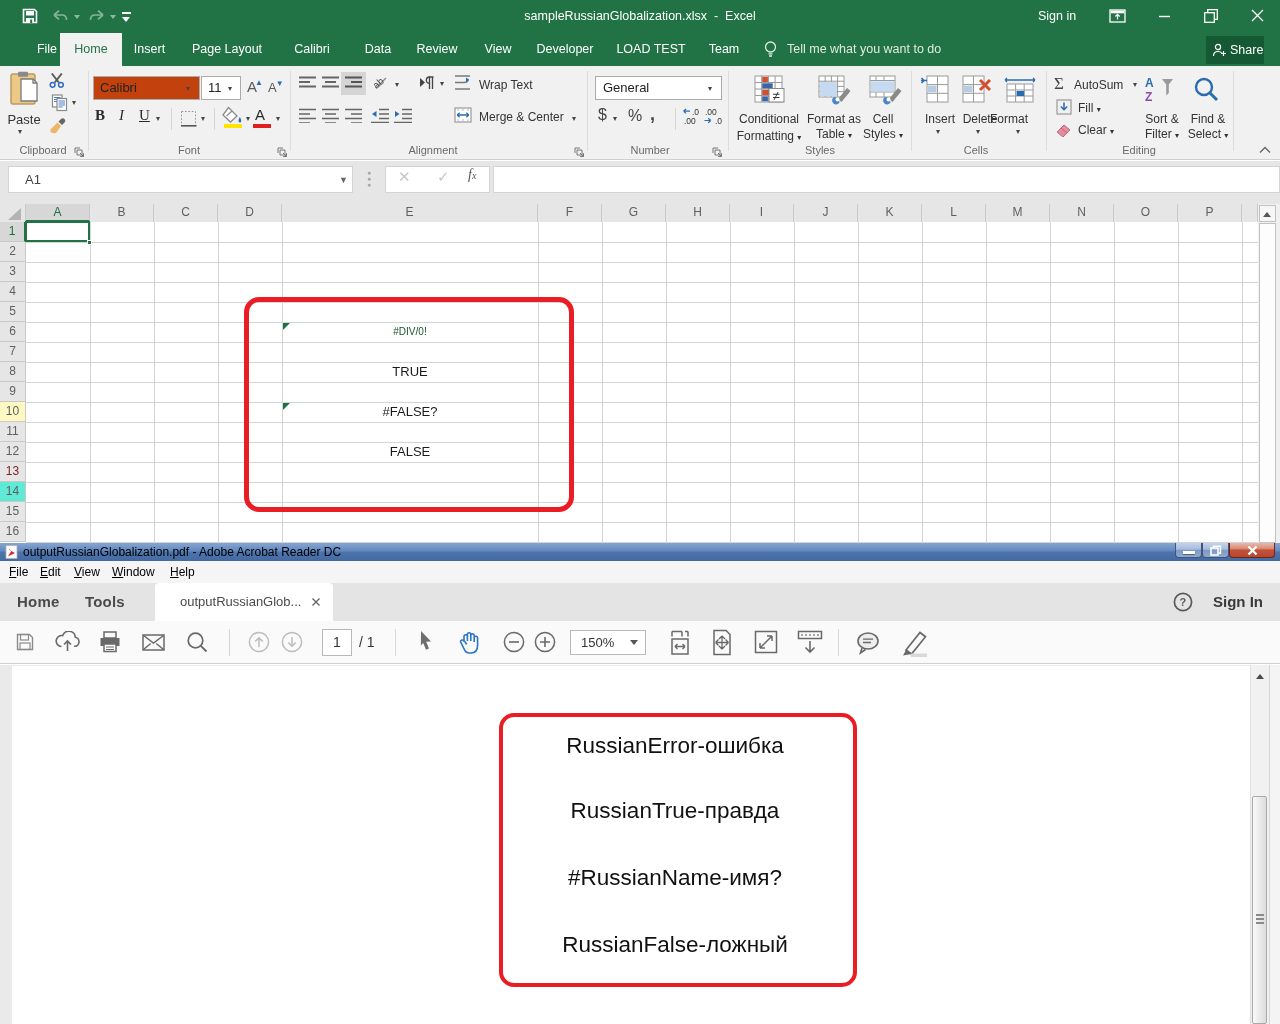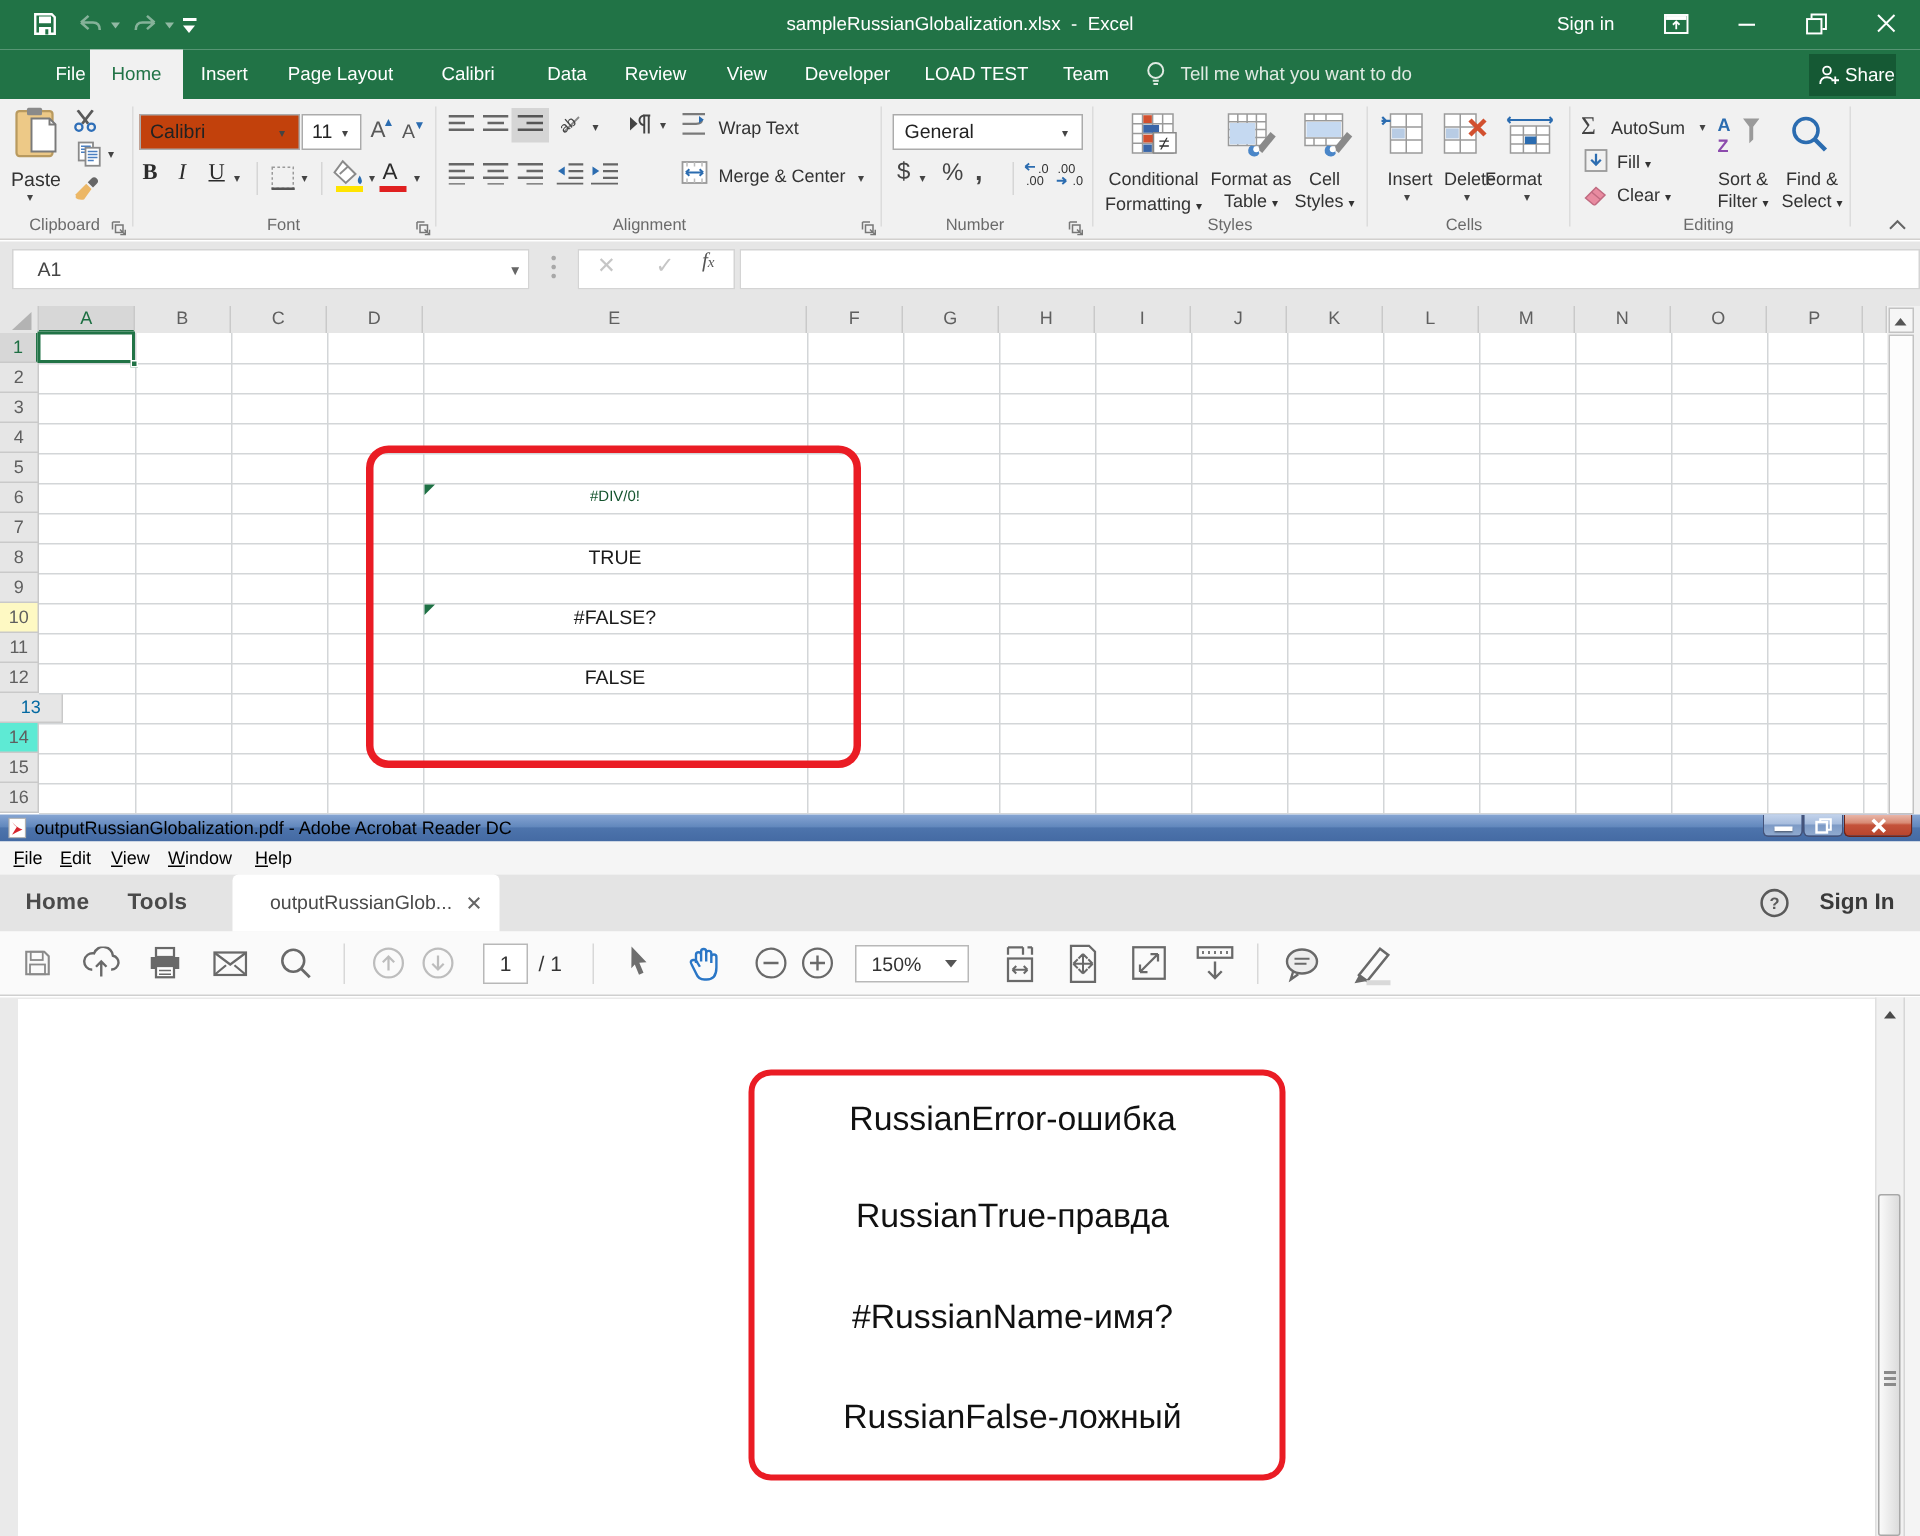--- a/index.html
+++ b/index.html
@@ -367,21 +367,21 @@
       <div class="abs" style="left:0;top:58px;width:26px;height:20px;background:#e6e6e6;border-right:1px solid #c9c9c9;border-bottom:1px solid #c9c9c9;color:#5f5f5f;font-size:12px;text-align:center;line-height:19px">3</div>
       <div class="abs" style="left:0;top:78px;width:26px;height:20px;background:#e6e6e6;border-right:1px solid #c9c9c9;border-bottom:1px solid #c9c9c9;color:#5f5f5f;font-size:12px;text-align:center;line-height:19px">4</div>
       <div class="abs" style="left:0;top:98px;width:26px;height:20px;background:#e6e6e6;border-right:1px solid #c9c9c9;border-bottom:1px solid #c9c9c9;color:#5f5f5f;font-size:12px;text-align:center;line-height:19px">5</div>
       <div class="abs" style="left:0;top:118px;width:26px;height:20px;background:#e6e6e6;border-right:1px solid #c9c9c9;border-bottom:1px solid #c9c9c9;color:#5f5f5f;font-size:12px;text-align:center;line-height:19px">6</div>
       <div class="abs" style="left:0;top:138px;width:26px;height:20px;background:#e6e6e6;border-right:1px solid #c9c9c9;border-bottom:1px solid #c9c9c9;color:#5f5f5f;font-size:12px;text-align:center;line-height:19px">7</div>
       <div class="abs" style="left:0;top:158px;width:26px;height:20px;background:#e6e6e6;border-right:1px solid #c9c9c9;border-bottom:1px solid #c9c9c9;color:#5f5f5f;font-size:12px;text-align:center;line-height:19px">8</div>
       <div class="abs" style="left:0;top:178px;width:26px;height:20px;background:#e6e6e6;border-right:1px solid #c9c9c9;border-bottom:1px solid #c9c9c9;color:#5f5f5f;font-size:12px;text-align:center;line-height:19px">9</div>
       <div class="abs" style="left:0;top:198px;width:26px;height:20px;background:#fef9c3;border-right:1px solid #c9c9c9;border-bottom:1px solid #c9c9c9;color:#5f5f5f;font-size:12px;text-align:center;line-height:19px">10</div>
       <div class="abs" style="left:0;top:218px;width:26px;height:20px;background:#e6e6e6;border-right:1px solid #c9c9c9;border-bottom:1px solid #c9c9c9;color:#5f5f5f;font-size:12px;text-align:center;line-height:19px">11</div>
       <div class="abs" style="left:0;top:238px;width:26px;height:20px;background:#e6e6e6;border-right:1px solid #c9c9c9;border-bottom:1px solid #c9c9c9;color:#5f5f5f;font-size:12px;text-align:center;line-height:19px">12</div>
-      <div class="abs" style="left:0;top:258px;width:42px;height:20px;background:#e6e6e6;border-right:1px solid #c9c9c9;border-bottom:1px solid #c9c9c9;color:#0369a1;font-size:12px;text-align:center;line-height:19px">13</div>
+      <div class="abs" style="left:0;top:258px;width:26px;height:20px;background:#e6e6e6;border-right:1px solid #c9c9c9;border-bottom:1px solid #c9c9c9;color:#7f1d1d;font-size:12px;text-align:center;line-height:19px">13</div>
       <div class="abs" style="left:0;top:278px;width:26px;height:20px;background:#5eead4;border-right:1px solid #c9c9c9;border-bottom:1px solid #c9c9c9;color:#5f5f5f;font-size:12px;text-align:center;line-height:19px">14</div>
       <div class="abs" style="left:0;top:298px;width:26px;height:20px;background:#e6e6e6;border-right:1px solid #c9c9c9;border-bottom:1px solid #c9c9c9;color:#5f5f5f;font-size:12px;text-align:center;line-height:19px">15</div>
       <div class="abs" style="left:0;top:318px;width:26px;height:20px;background:#e6e6e6;border-right:1px solid #c9c9c9;border-bottom:1px solid #c9c9c9;color:#5f5f5f;font-size:12px;text-align:center;line-height:19px">16</div>
       <div class="abs" style="left:90px;top:18px;width:1px;height:321px;background:#d3d6d8"></div>
       <div class="abs" style="left:154px;top:18px;width:1px;height:321px;background:#d3d6d8"></div>
       <div class="abs" style="left:218px;top:18px;width:1px;height:321px;background:#d3d6d8"></div>
       <div class="abs" style="left:282px;top:18px;width:1px;height:321px;background:#d3d6d8"></div>
       <div class="abs" style="left:538px;top:18px;width:1px;height:321px;background:#d3d6d8"></div>
       <div class="abs" style="left:602px;top:18px;width:1px;height:321px;background:#d3d6d8"></div>
       <div class="abs" style="left:666px;top:18px;width:1px;height:321px;background:#d3d6d8"></div>

